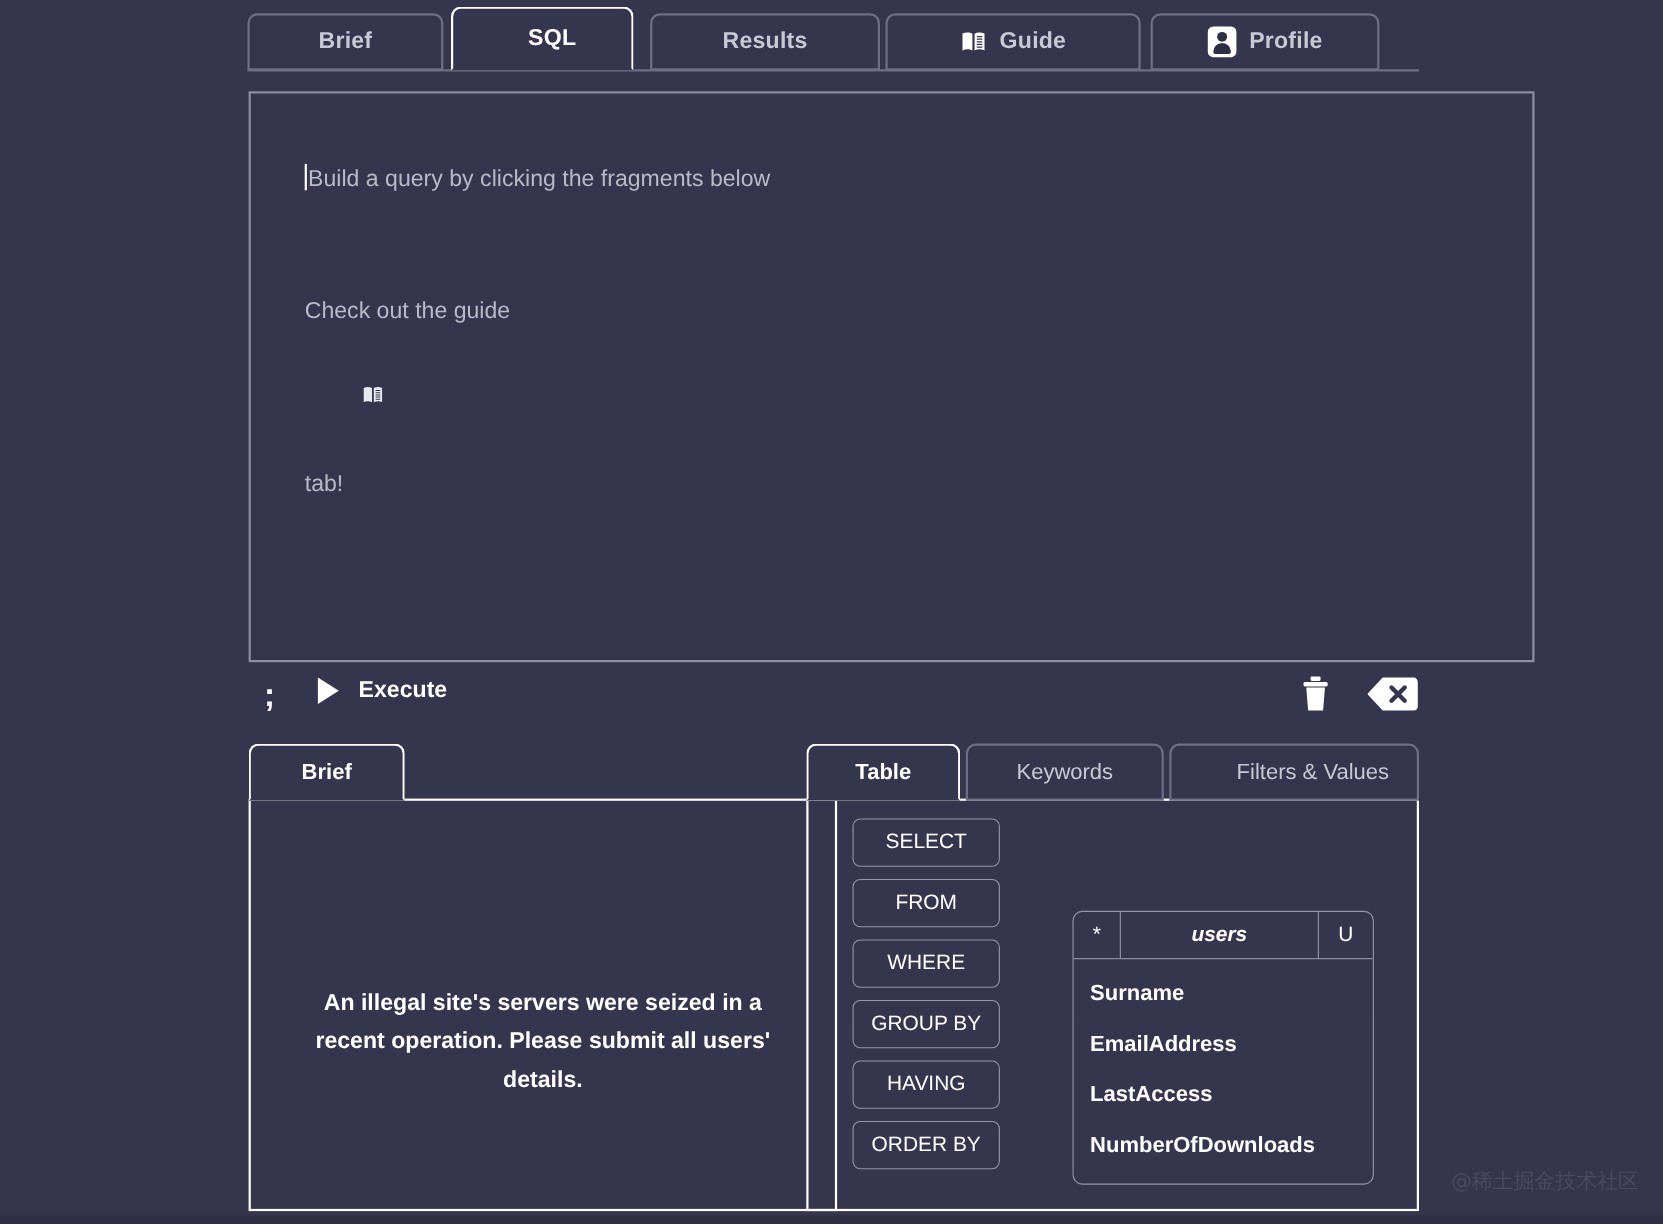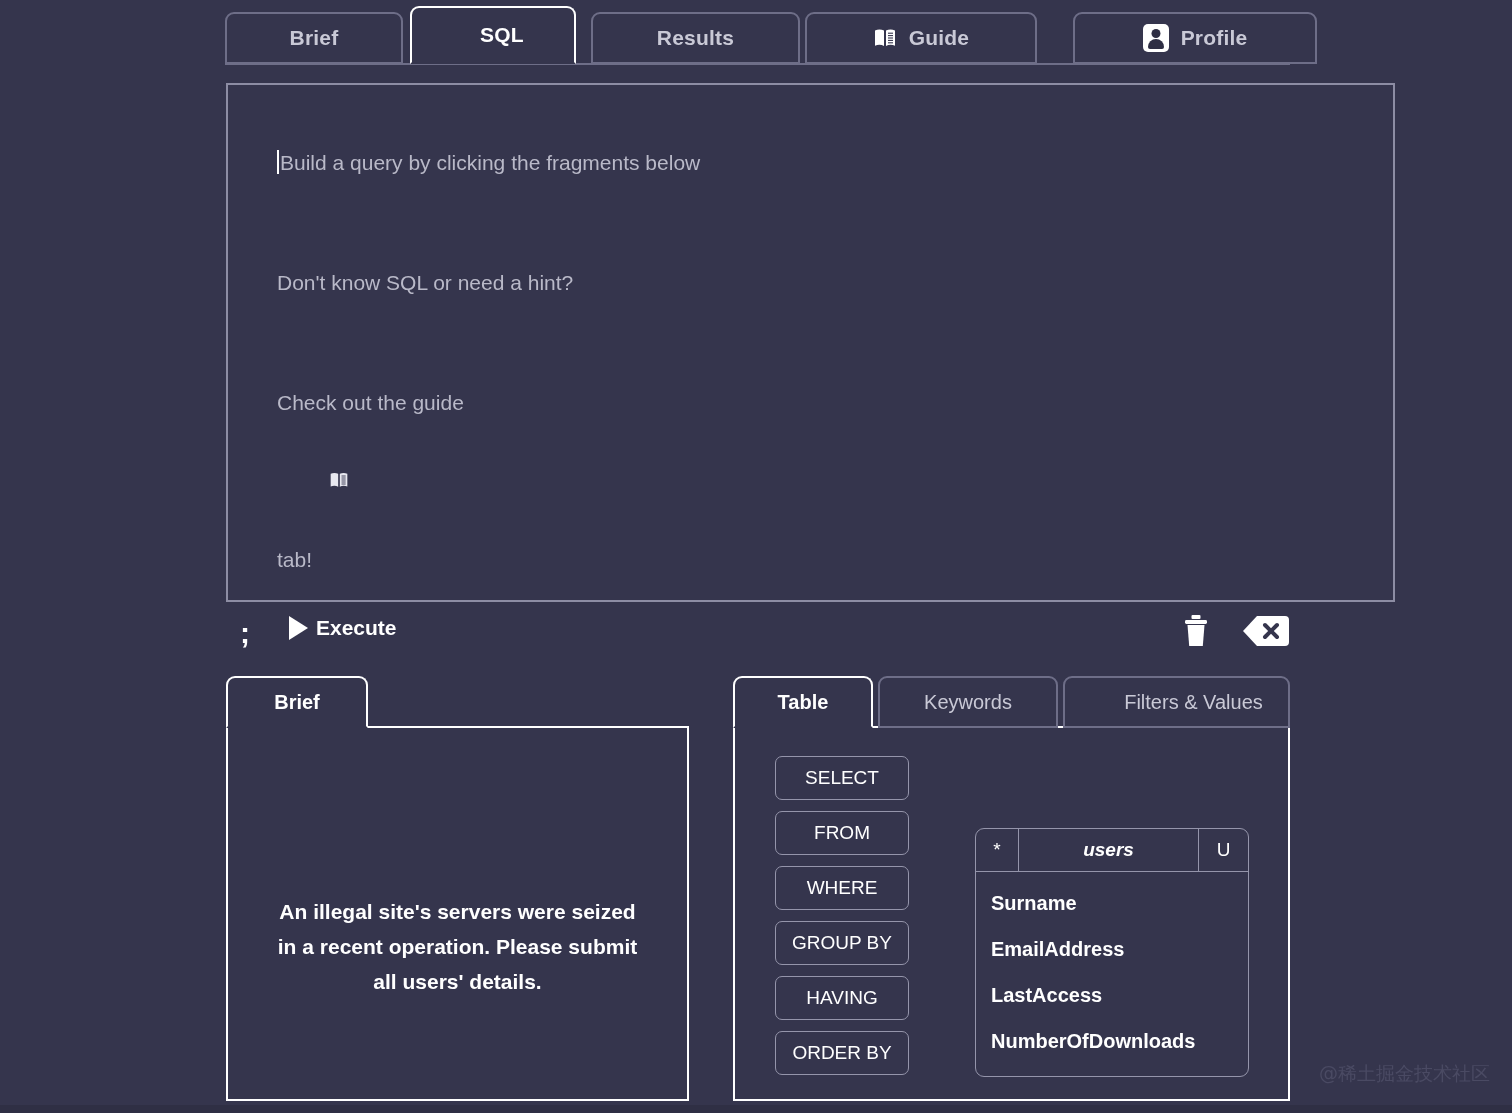--- a/index.html
+++ b/index.html
@@ -57,21 +57,21 @@
     color:var(--white);
     height:58px;
     top:0px;
     z-index:3;
     padding-left:18px;
   }
   .tt0{left:0px;   width:178px;}
   .tt1{left:185px; width:166px;}
   .tt2{left:366px; width:209px;}
   .tt3{left:580px; width:232px;}
-  .tt4{left:848px; width:244px;}
+  .tt4{left:821px; width:208px;}
 
   .icon-book{
     display:inline-block;width:24px;height:24px;position:relative;
   }
   .icon-book svg{display:block;}
   .icon-person{
     display:inline-block;width:26px;height:28px;
     background:var(--white);border-radius:5px;
     position:relative;
   }
@@ -124,21 +124,21 @@
     position:absolute;
     left:226px;top:608px;width:1063px;height:52px;
   }
   .semicolon{
     position:absolute;left:14px;top:8px;
     font-size:30px;font-weight:700;color:var(--white);
     cursor:pointer;line-height:34px;
   }
   .execute{
     position:absolute;left:63px;top:8px;
-    display:flex;align-items:center;gap:8px;
+    display:flex;align-items:center;gap:18px;
     cursor:pointer;
   }
   .play-tri{
     width:0;height:0;
     border-left:19px solid var(--white);
     border-top:12px solid transparent;
     border-bottom:12px solid transparent;
   }
   .execute-label{font-size:21px;font-weight:700;color:var(--white);}
   .trash{
@@ -174,40 +174,40 @@
   }
   .panel-body{
     position:absolute;
     left:0;top:50px;
     border:2px solid var(--white);
     background:transparent;
   }
 
   
   #brief-panel{left:226px;top:676px;width:463px;height:425px;}
-  #brief-panel .panel-body{width:463px;height:375px;}
+  #brief-panel .panel-body{width:535px;height:375px;}
   #brief-tab{left:0;width:142px;}
   .brief-text{
     position:absolute;
     left:40px;right:40px;top:166px;
     text-align:center;
     font-size:21px;font-weight:700;
     line-height:35px;
     color:var(--white);
   }
 
   
   #frag-panel{left:733px;top:676px;width:557px;height:393px;border-radius:22px;}
   #frag-panel .panel-body{width:557px;height:375px;}
   #frag-tab-table{left:0;width:140px;}
   #frag-tab-keywords{left:145px;width:180px;}
   #frag-tab-filters{left:330px;width:227px;padding-left:34px;}
 
   .kw-col{
-    position:absolute;left:40px;top:28px;
+    position:absolute;left:40px;top:16px;
     display:flex;flex-direction:column;gap:11px;
   }
   .kw-btn{
     width:134px;height:44px;
     border:1.5px solid #9595ab;
     border-radius:7px;
     background:transparent;
     color:var(--white);
     font-size:19px;
     font-family:"Liberation Sans", sans-serif;
@@ -295,23 +295,20 @@
 
     <div class="toptab tt4">
       <span class="icon-person"></span>
       <span>Profile</span>
     </div>
   </div>
 
   <div class="editor">
     <div class="editor-line">
       <span class="caret"></span><span>Build a query by clicking the fragments below</span>
-    </div>
-    <div class="editor-line">
-      <span>Don't know SQL or need a hint?</span>
     </div>
     <div class="editor-line">
       <span>Check out the guide</span>
       <span class="inline-book">
         <svg width="22" height="20" viewBox="0 0 24 24">
           <path d="M2 4.5 C5 3 8.5 3.2 11 4.6 L11 20 C8.5 18.6 5 18.4 2 19.8 Z" fill="#e8e8f0"></path>
           <path d="M13 4.6 C15.5 3.2 19 3 22 4.5 L22 19.8 C19 18.4 15.5 18.6 13 20 Z" fill="#e8e8f0"></path>
           <g stroke="#35354d" stroke-width="1.1">
             <line x1="15" y1="7.2" x2="20" y2="7.2"></line>
             <line x1="15" y1="9.6" x2="20" y2="9.6"></line>

